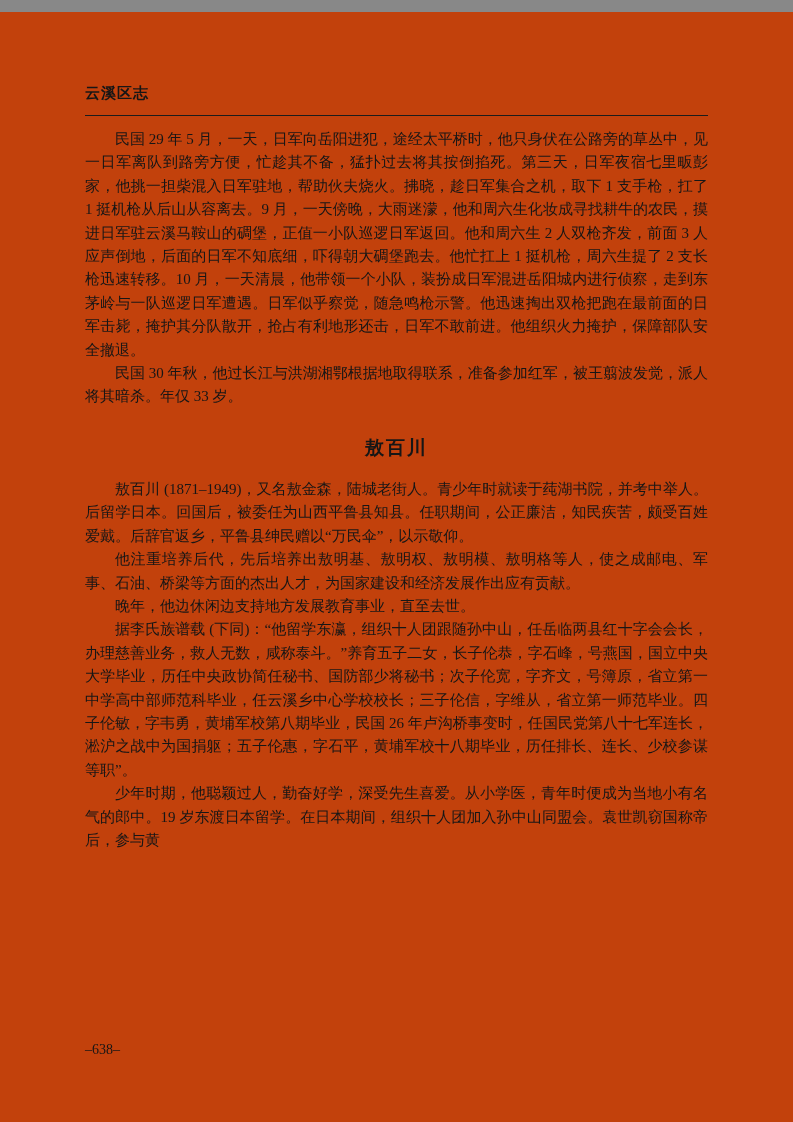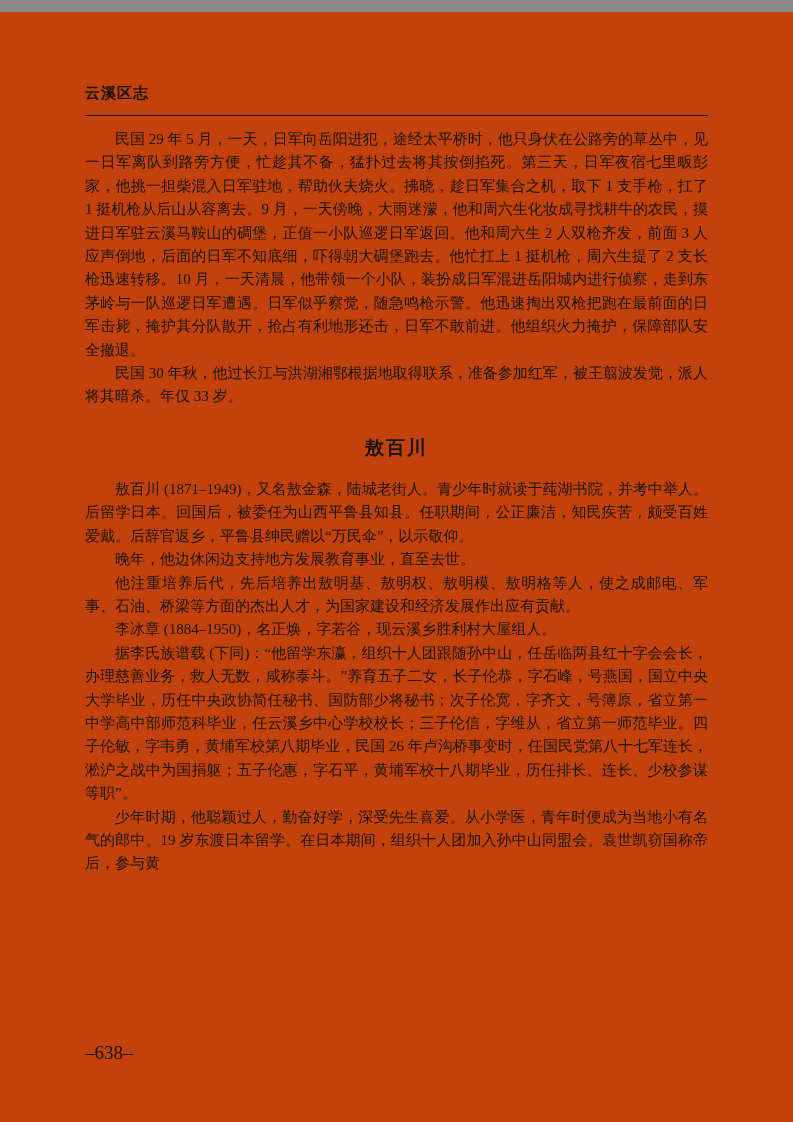--- a/index.html
+++ b/index.html
@@ -46,21 +46,21 @@
     text-align: center;
     text-indent: 0;
     margin: 26px 0 17px 0;
     line-height: 26px;
     letter-spacing: 2px;
   }
   .page-number {
     position: absolute;
     left: 85px;
     top: 1030px;
-    font-size: 19px;
+    font-size: 14px;
     font-family: "Liberation Serif", "DejaVu Serif", serif;
   }
 </style>
 </head>
 <body>
 
 <div class="page">
 
   <div class="running-header">云溪区志</div>
 
@@ -69,26 +69,25 @@
     <p>民国 29 年 5 月，一天，日军向岳阳进犯，途经太平桥时，他只身伏在公路旁的草丛中，见一日军离队到路旁方便，忙趁其不备，猛扑过去将其按倒掐死。第三天，日军夜宿七里畈彭家，他挑一担柴混入日军驻地，帮助伙夫烧火。拂晓，趁日军集合之机，取下 1 支手枪，扛了 1 挺机枪从后山从容离去。9 月，一天傍晚，大雨迷濛，他和周六生化妆成寻找耕牛的农民，摸进日军驻云溪马鞍山的碉堡，正值一小队巡逻日军返回。他和周六生 2 人双枪齐发，前面 3 人应声倒地，后面的日军不知底细，吓得朝大碉堡跑去。他忙扛上 1 挺机枪，周六生提了 2 支长枪迅速转移。10 月，一天清晨，他带领一个小队，装扮成日军混进岳阳城内进行侦察，走到东茅岭与一队巡逻日军遭遇。日军似乎察觉，随急鸣枪示警。他迅速掏出双枪把跑在最前面的日军击毙，掩护其分队散开，抢占有利地形还击，日军不敢前进。他组织火力掩护，保障部队安全撤退。</p>
 
     <p>民国 30 年秋，他过长江与洪湖湘鄂根据地取得联系，准备参加红军，被王翦波发觉，派人将其暗杀。年仅 33 岁。</p>
 
     <h2 class="section-heading">敖百川</h2>
 
     <p>敖百川 (1871–1949)，又名敖金森，陆城老街人。青少年时就读于莼湖书院，并考中举人。后留学日本。回国后，被委任为山西平鲁县知县。任职期间，公正廉洁，知民疾苦，颇受百姓爱戴。后辞官返乡，平鲁县绅民赠以“万民伞”，以示敬仰。</p>
 
 
 
+    <p>他注重培养后代，先后培养出敖明基、敖明权、敖明模、敖明格等人，使之成邮电、军事、石油、桥梁等方面的杰出人才，为国家建设和经济发展作出应有贡献。</p>
+
     <p>晚年，他边休闲边支持地方发展教育事业，直至去世。</p>
 
-    <p>他注重培养后代，先后培养出敖明基、敖明权、敖明模、敖明格等人，使之成邮电、军事、石油、桥梁等方面的杰出人才，为国家建设和经济发展作出应有贡献。</p>
 
-
-    <p>李冰章 (1884–1950)，名正焕，字若谷，现云溪乡胜利村大屋组人。</p>
 
     <p>据李氏族谱载 (下同)：“他留学东瀛，组织十人团跟随孙中山，任岳临两县红十字会会长，办理慈善业务，救人无数，咸称泰斗。”养育五子二女，长子伦恭，字石峰，号燕国，国立中央大学毕业，历任中央政协简任秘书、国防部少将秘书；次子伦宽，字齐文，号簿原，省立第一中学高中部师范科毕业，任云溪乡中心学校校长；三子伦信，字维从，省立第一师范毕业。四子伦敏，字韦勇，黄埔军校第八期毕业，民国 26 年卢沟桥事变时，任国民党第八十七军连长，淞沪之战中为国捐躯；五子伦惠，字石平，黄埔军校十八期毕业，历任排长、连长、少校参谋等职”。</p>
 
     <p>少年时期，他聪颖过人，勤奋好学，深受先生喜爱。从小学医，青年时便成为当地小有名气的郎中。19 岁东渡日本留学。在日本期间，组织十人团加入孙中山同盟会。袁世凯窃国称帝后，参与黄</p>
 
   </div>
 
   <div class="page-number">–638–</div>
 
 </div>

